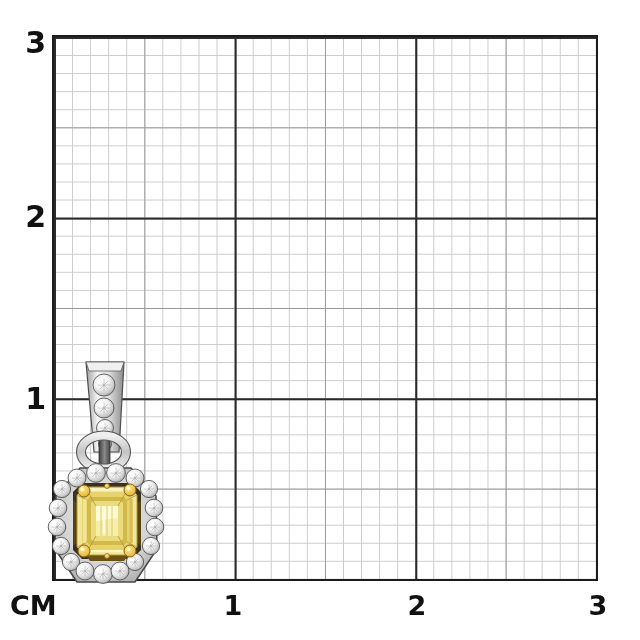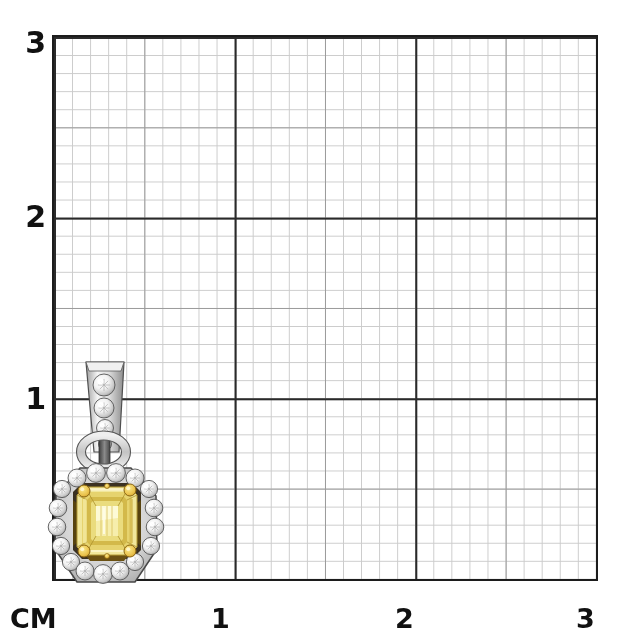--- a/index.html
+++ b/index.html
@@ -18,21 +18,21 @@
       linear-gradient(to right,#cbcbcb 1px,transparent 1px),
       linear-gradient(to bottom,#cbcbcb 1px,transparent 1px);
     background-size:
       180.67px 180.67px,180.67px 180.67px,
       90.33px 90.33px,90.33px 90.33px,
       18.067px 18.067px,18.067px 18.067px;
   }
   .axis-label{position:absolute;font-weight:bold;color:#111;user-select:none;}
   .left-label{left:4px;width:42px;text-align:right;font-size:30px;line-height:30px;}
   .ll-3{top:28px;} .ll-2{top:202px;} .ll-1{top:384px;}
-  .bottom-label{top:604px;width:44px;font-size:27px;line-height:30px;}
+  .bottom-label{top:591px;width:44px;text-align:center;font-size:27px;line-height:30px;}
   .bl-cm{left:10px;} .bl-1{left:211px;} .bl-2{left:395px;} .bl-3{left:576px;}
   svg.pendant{position:absolute;left:0;top:0;pointer-events:none;}
 </style>
 </head>
 <body>
 
 <div class="stage">
 
   <div class="grid"></div>
 

